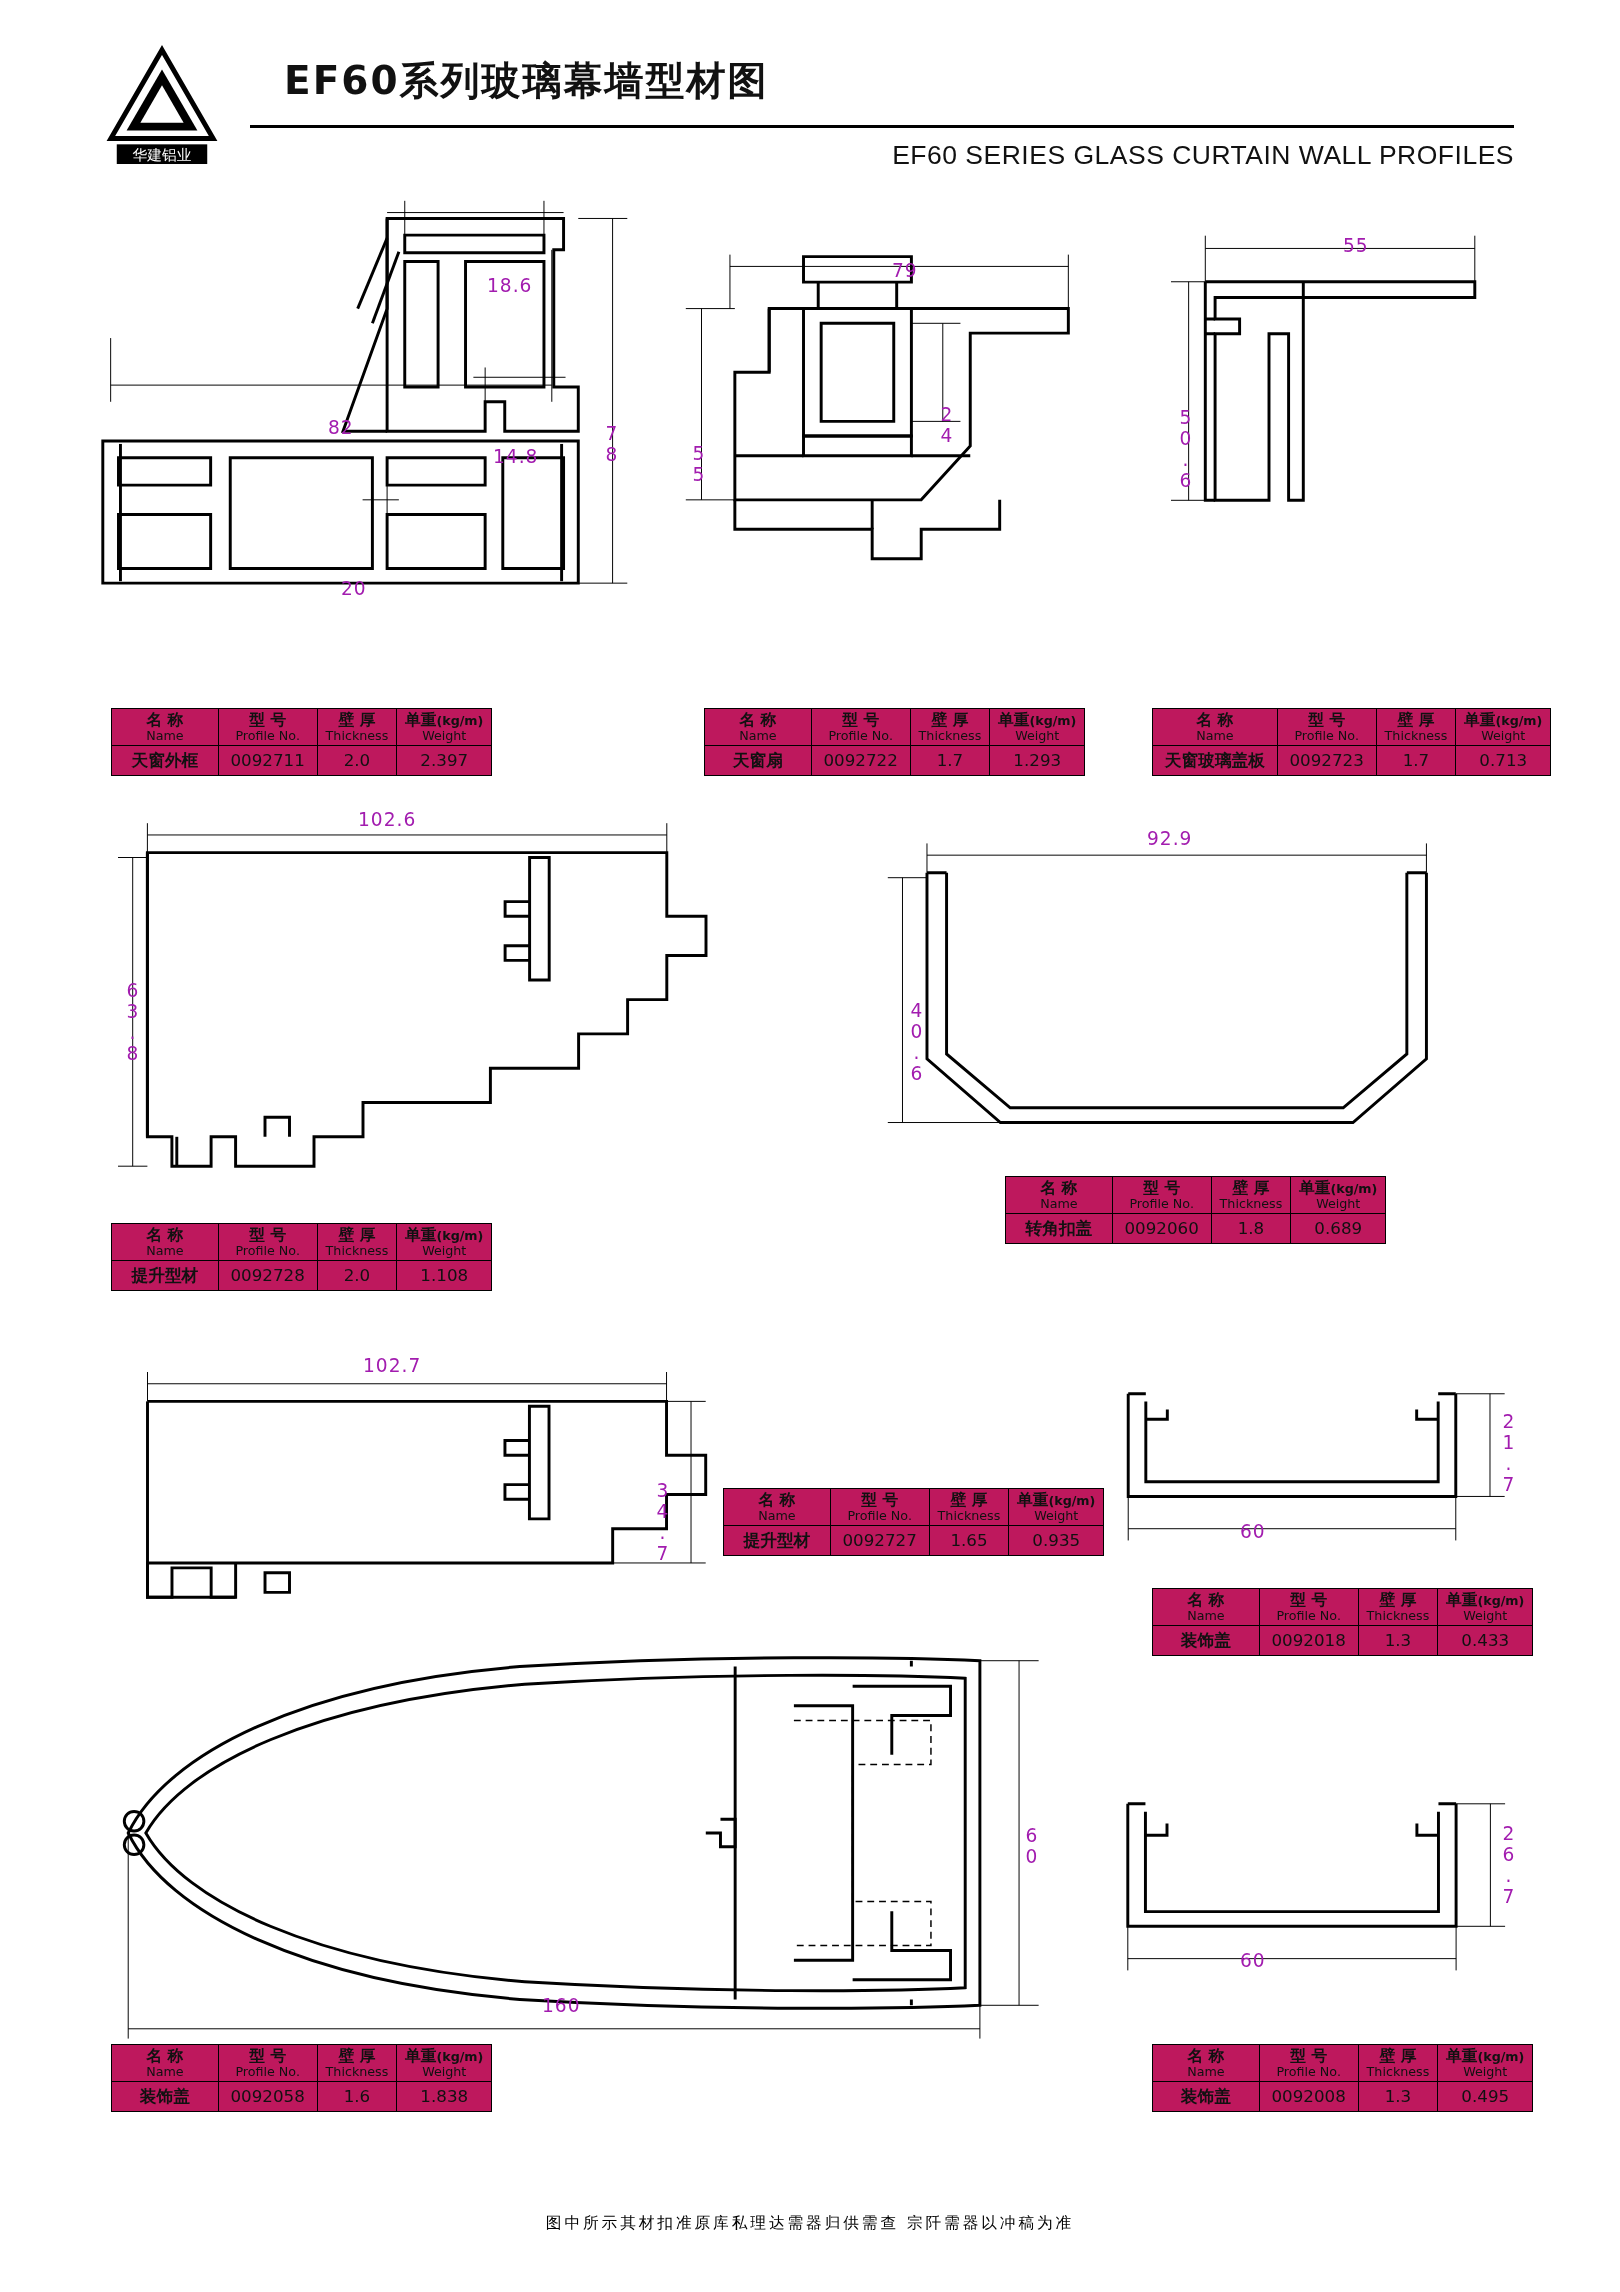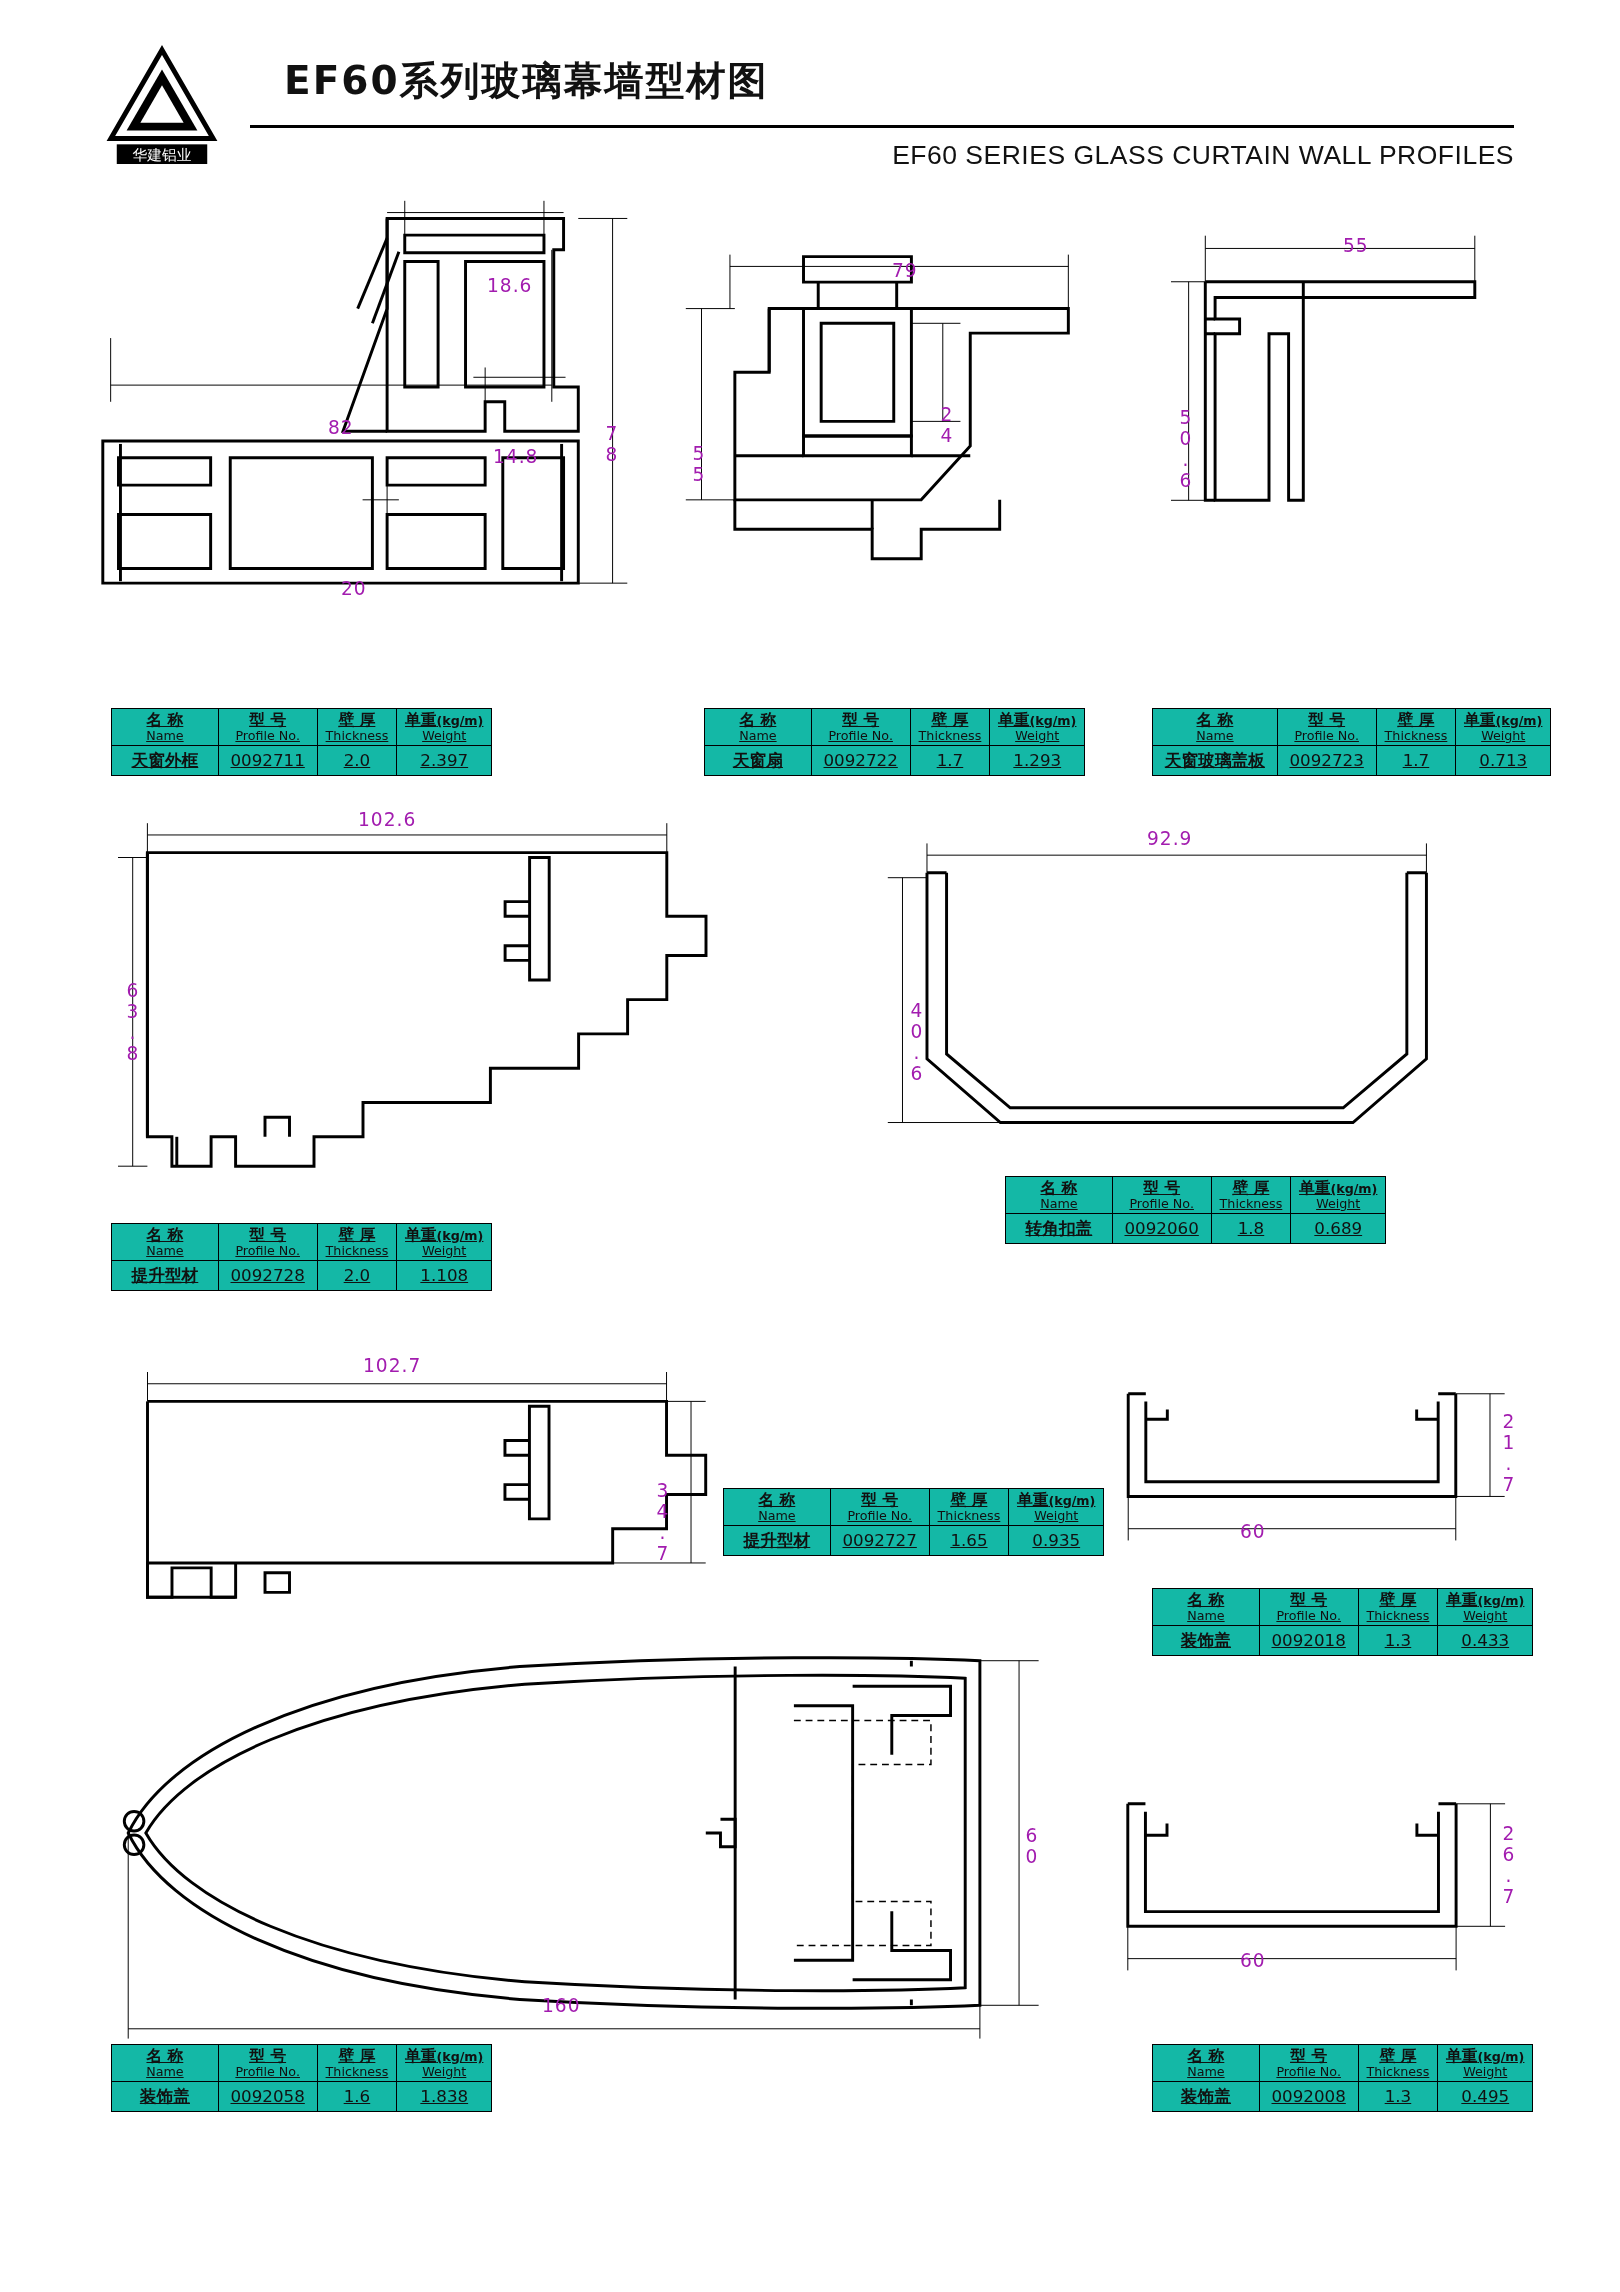--- a/index.html
+++ b/index.html
@@ -40,23 +40,22 @@
     color:#a21caf;
     white-space:nowrap;
     letter-spacing:1px;
   }
   .dim-label.vert { writing-mode:vertical-rl; text-orientation:upright; letter-spacing:0px; }
 
   
   table.spec {
     position:absolute;
     border-collapse:collapse;
-    background:#14b8a6;
+    background:#be185d;
     font-family:"DejaVu Sans", sans-serif;
-    text-decoration:underline;
   }
   table.spec td {
     border:1px solid #000;
     text-align:center;
     vertical-align:middle;
     padding:0 3.9px;
     line-height:1.12;
     font-size:14.7px;
     white-space:nowrap;
   }
@@ -579,15 +578,16 @@
     </tr>
     <tr>
       <td class="val cnval" style="width:98px">装饰盖</td>
       <td class="val" style="width:90px">0092008</td>
       <td class="val" style="width:71px">1.3</td>
       <td class="val" style="width:86px">0.495</td>
     </tr>
   </tbody>
     </table>
 
+  <div class="footer-note">图中所示其材扣准原库私理达需器归供需查  宗阡需器以冲稿为准</div>
 
 </div>
 
 
 </body></html>

